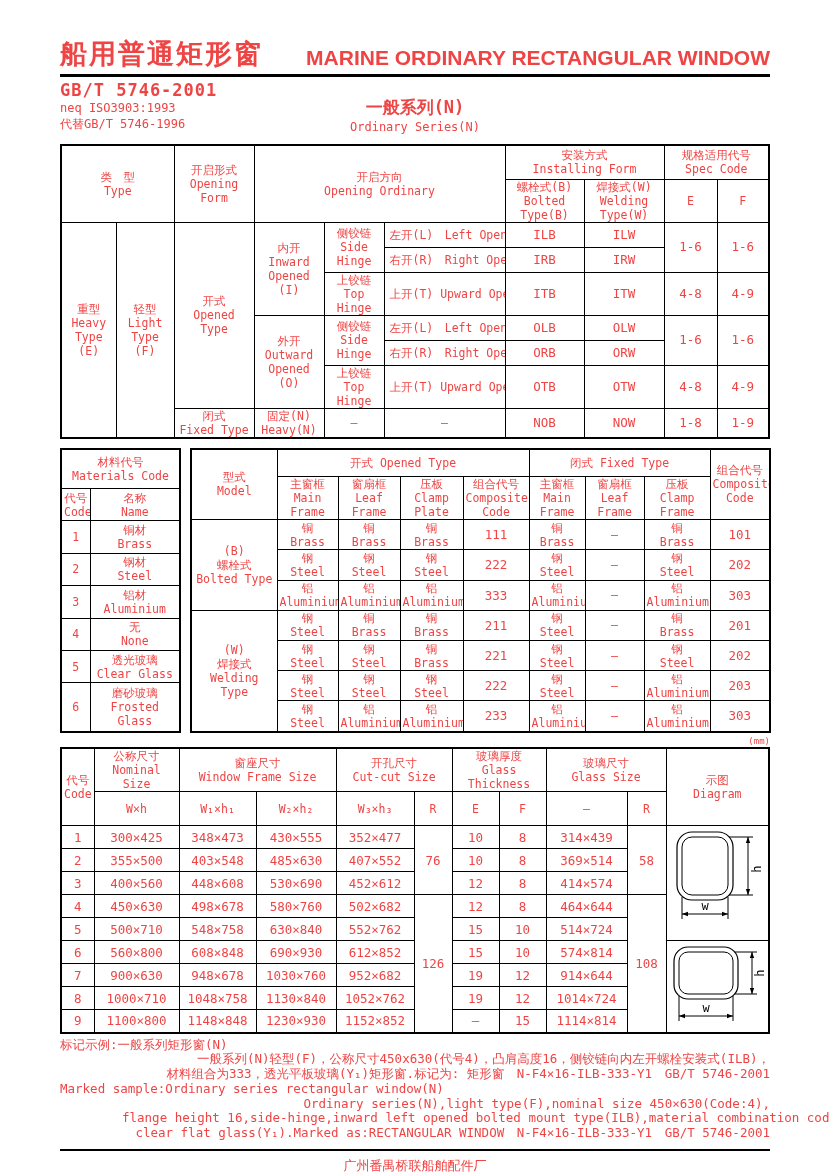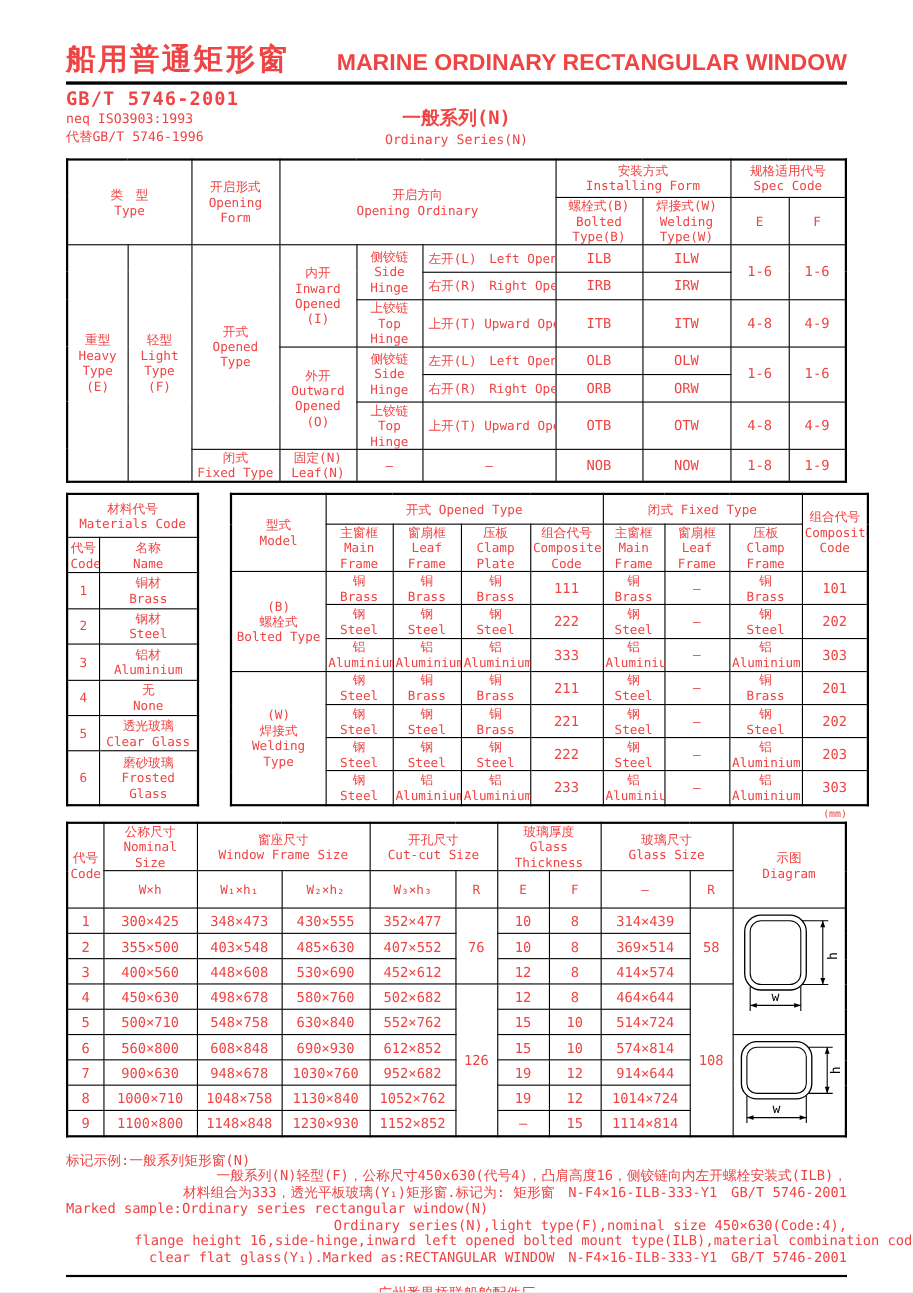--- a/index.html
+++ b/index.html
@@ -23,23 +23,23 @@
   table{border-collapse:collapse;table-layout:fixed;}
   td,th{border:1px solid #000;text-align:center;vertical-align:middle;
         font-size:11.5px;font-weight:normal;padding:0 2px;line-height:1.22;overflow:hidden;}
   table.frame{border:2px solid #000;}
   .ml{white-space:pre-line;}
   .dir{text-align:left;padding-left:5px;white-space:nowrap;}
   .code{font-size:12.5px;}
   .num{font-size:12.5px;}
   
   .t1wrap{margin-top:2px;}
-  .t2wrap{margin-top:9px;display:flex;gap:28px;}
+  .t2wrap{margin-top:9px;display:flex;gap:9px;}
   .mmline{text-align:right;font-size:9px;height:12px;line-height:12px;margin-top:2px;}
-  .notes{margin-top:14px;font-size:12.5px;line-height:1.18;}
+  .notes{margin-top:4px;font-size:12.5px;line-height:1.18;}
   .notes .ln{white-space:nowrap;}
   .ind{padding-left:62px;text-align:right;}
   .footrule{height:2px;background:#000;margin-top:8px;}
   .footer{text-align:center;margin-top:6px;}
   .f-zh{font-size:13px;}
   .diag svg{display:block;margin:0 auto;}
 </style>
 </head>
 <body>
 
@@ -156,21 +156,21 @@
       <td class="dir">上开(T) Upward Opened</td>
       <td class="code">OTB</td>
       <td class="code">OTW</td>
       <td class="num">4-8</td>
       <td class="num">4-9</td>
     </tr>
     <tr style="height:28px">
       <td class="ml">闭式
 Fixed Type</td>
       <td class="ml">固定(N)
-Leaf(N)</td>
+Heavy(N)</td>
       <td>—</td>
       <td>—</td>
       <td class="code">NOB</td>
       <td class="code">NOW</td>
       <td class="num">1-8</td>
       <td class="num">1-9</td>
     </tr>
   </tbody>
       </table>
   </div>

